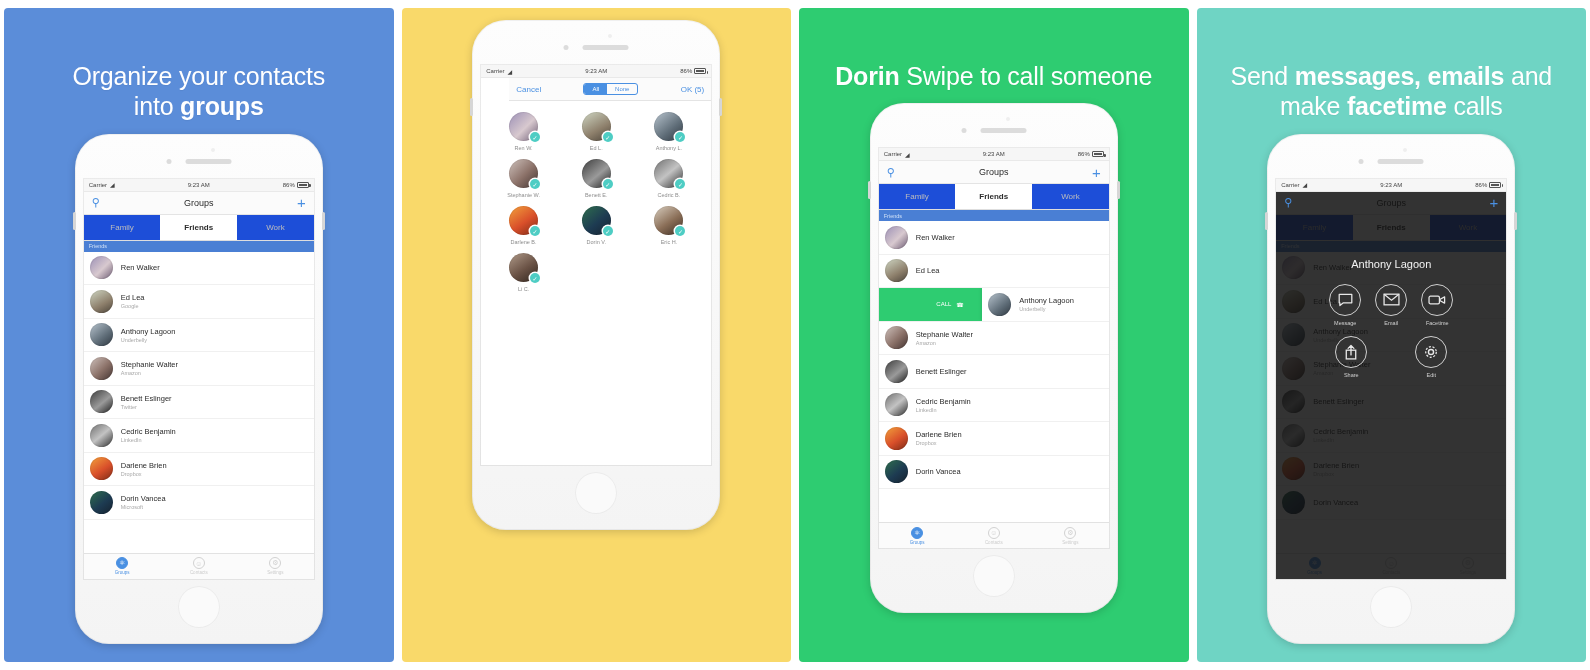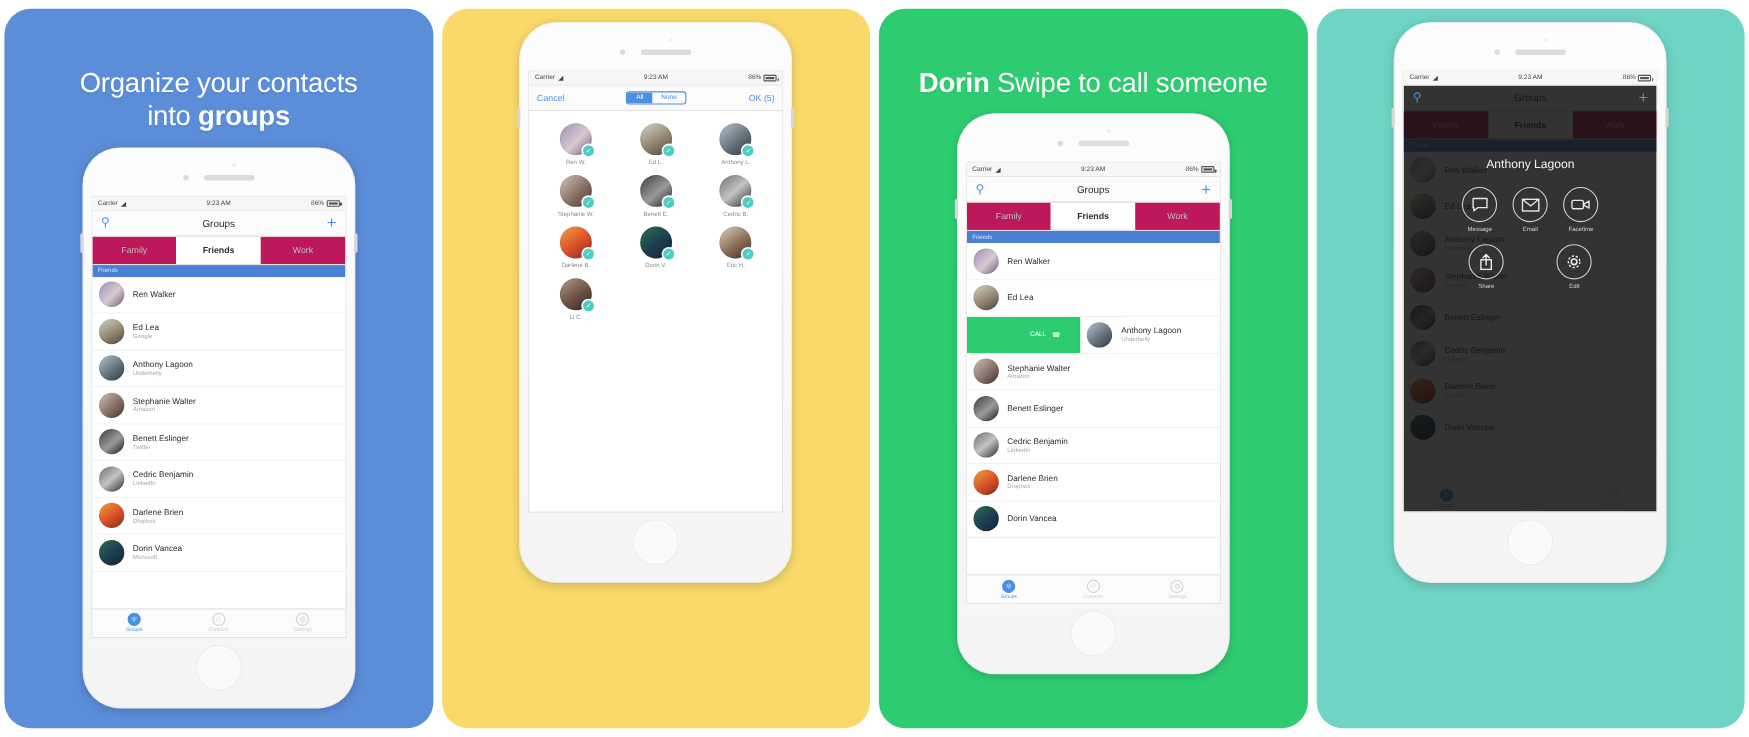--- a/index.html
+++ b/index.html
@@ -13,21 +13,21 @@
   
   .screens {
     display: flex;
     gap: 8px;
     padding: 8px 4px;
     height: 670px;
     align-items: stretch;
   }
   .panel {
     flex: 1 1 0;
-    border-radius: 24px;
+    border-radius: 4px;
     position: relative;
     overflow: hidden;
     display: flex;
     flex-direction: column;
     align-items: center;
   }
   .p-blue  { background: #5b8dd9; }
   .p-yellow{ background: #f9d96a; }
   .p-green { background: #2ecc71; }
   .p-teal  { background: #6fd4c4; }
@@ -129,21 +129,21 @@
     border-bottom: 1px solid #e4e4e4;
     position: relative;
   }
   .nav-title { font-size: 9px; color: #2a2a2a; font-weight: 400;
     position:absolute; left:0; right:0; text-align:center; }
   .nav-ic { color: #4a90e2; font-size: 11px; z-index:1; line-height:1; }
   .nav-plus { color: #4a90e2; font-size: 15px; z-index:1; line-height:1; font-weight: 300; }
   .nav-btn { font-size: 8px; color: #4a90e2; z-index:1; }
 
   
-  .tabs { display: flex; height: 26px; background: #be185d; border-bottom: 1px solid #dedede; }
+  .tabs { display: flex; height: 26px; background: #1d4ed8; border-bottom: 1px solid #dedede; }
   .tab {
     flex: 1; display:flex; align-items:center; justify-content:center;
     font-size: 8px; color: #bdbdbd;
   }
   .tab.active { background: #ffffff; color: #2d2d2d; font-weight: 600; }
 
   
   .section-hd {
     height: 11px; background: #4a7fd4; color: #cfe0f7;
     font-size: 5.5px; display:flex; align-items:center; padding-left: 5px;
@@ -192,21 +192,21 @@
     display:flex; align-items:center; justify-content:center;
     font-size: 7px; color:#d2d2d2;
   }
   .tbitem.active .tbicon { border-color:#4a90e2; background:#4a90e2; color:#fff; }
   .tblabel { font-size: 4.5px; color: #cdcdcd; }
   .tbitem.active .tblabel { color: #4a90e2; }
 
   
   .pickbar {
     height: 23px; background: #fbfbfb; border-bottom: 1px solid #e4e4e4;
-    display:flex; align-items:center; justify-content:space-between; padding: 0 7px;
+    display:flex; align-items:center; justify-content:space-between; padding: 0 7px; margin-left: 28px;
   }
   .seg {
     display:flex; border:1px solid #4a90e2; border-radius: 3px; overflow:hidden;
   }
   .seg span { font-size:6px; padding: 2px 8px; color:#4a90e2; }
   .seg span.on { background:#4a90e2; color:#fff; }
 
   .grid {
     display: grid; grid-template-columns: repeat(3, 1fr);
     row-gap: 8px; padding: 11px 6px;
@@ -608,20 +608,24 @@
           <div class="tbitem">
             <div class="tbicon">⚙</div>
             <div class="tblabel">Settings</div>
           </div>
         </div>
       </div>
     </div>
   </div>
 
   <div class="panel p-teal">
+    <div class="headline">
+      <span>Send </span><b>messages, emails</b><span> and
+make </span><b>facetime</b><span> calls</span>
+    </div>
 
     <div class="phone">
       <div class="sensor"></div>
       <div class="cam">
         <div class="dot"></div>
         <div class="grille"></div>
       </div>
       <div class="home"></div>
 
       <div class="screen">

